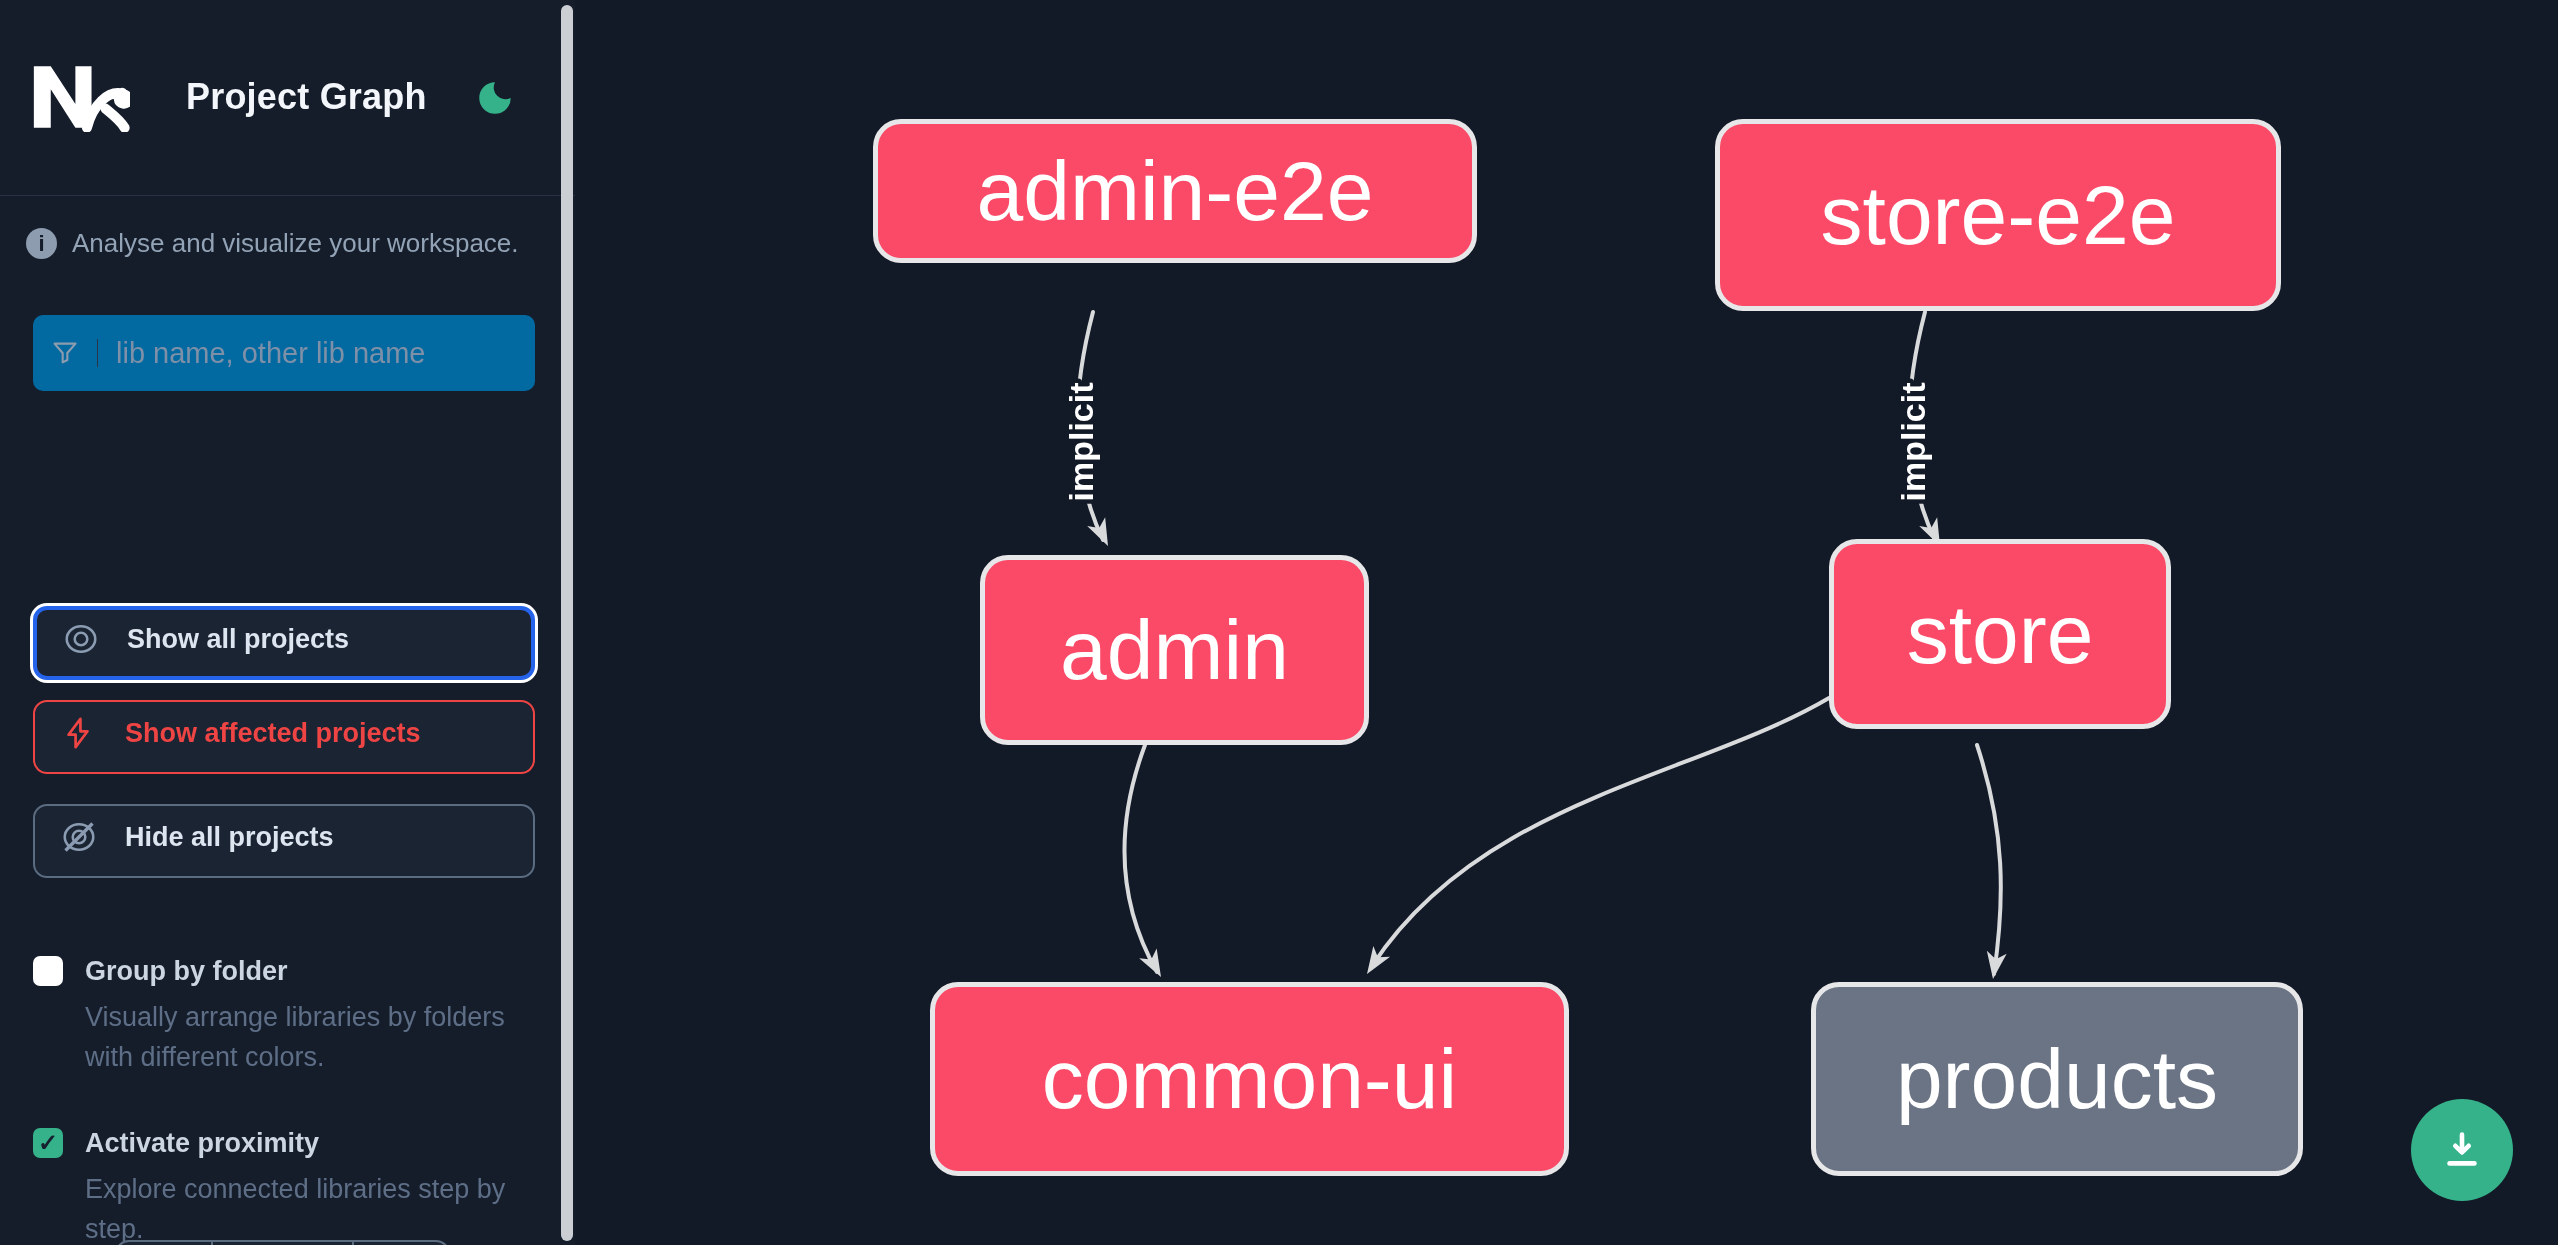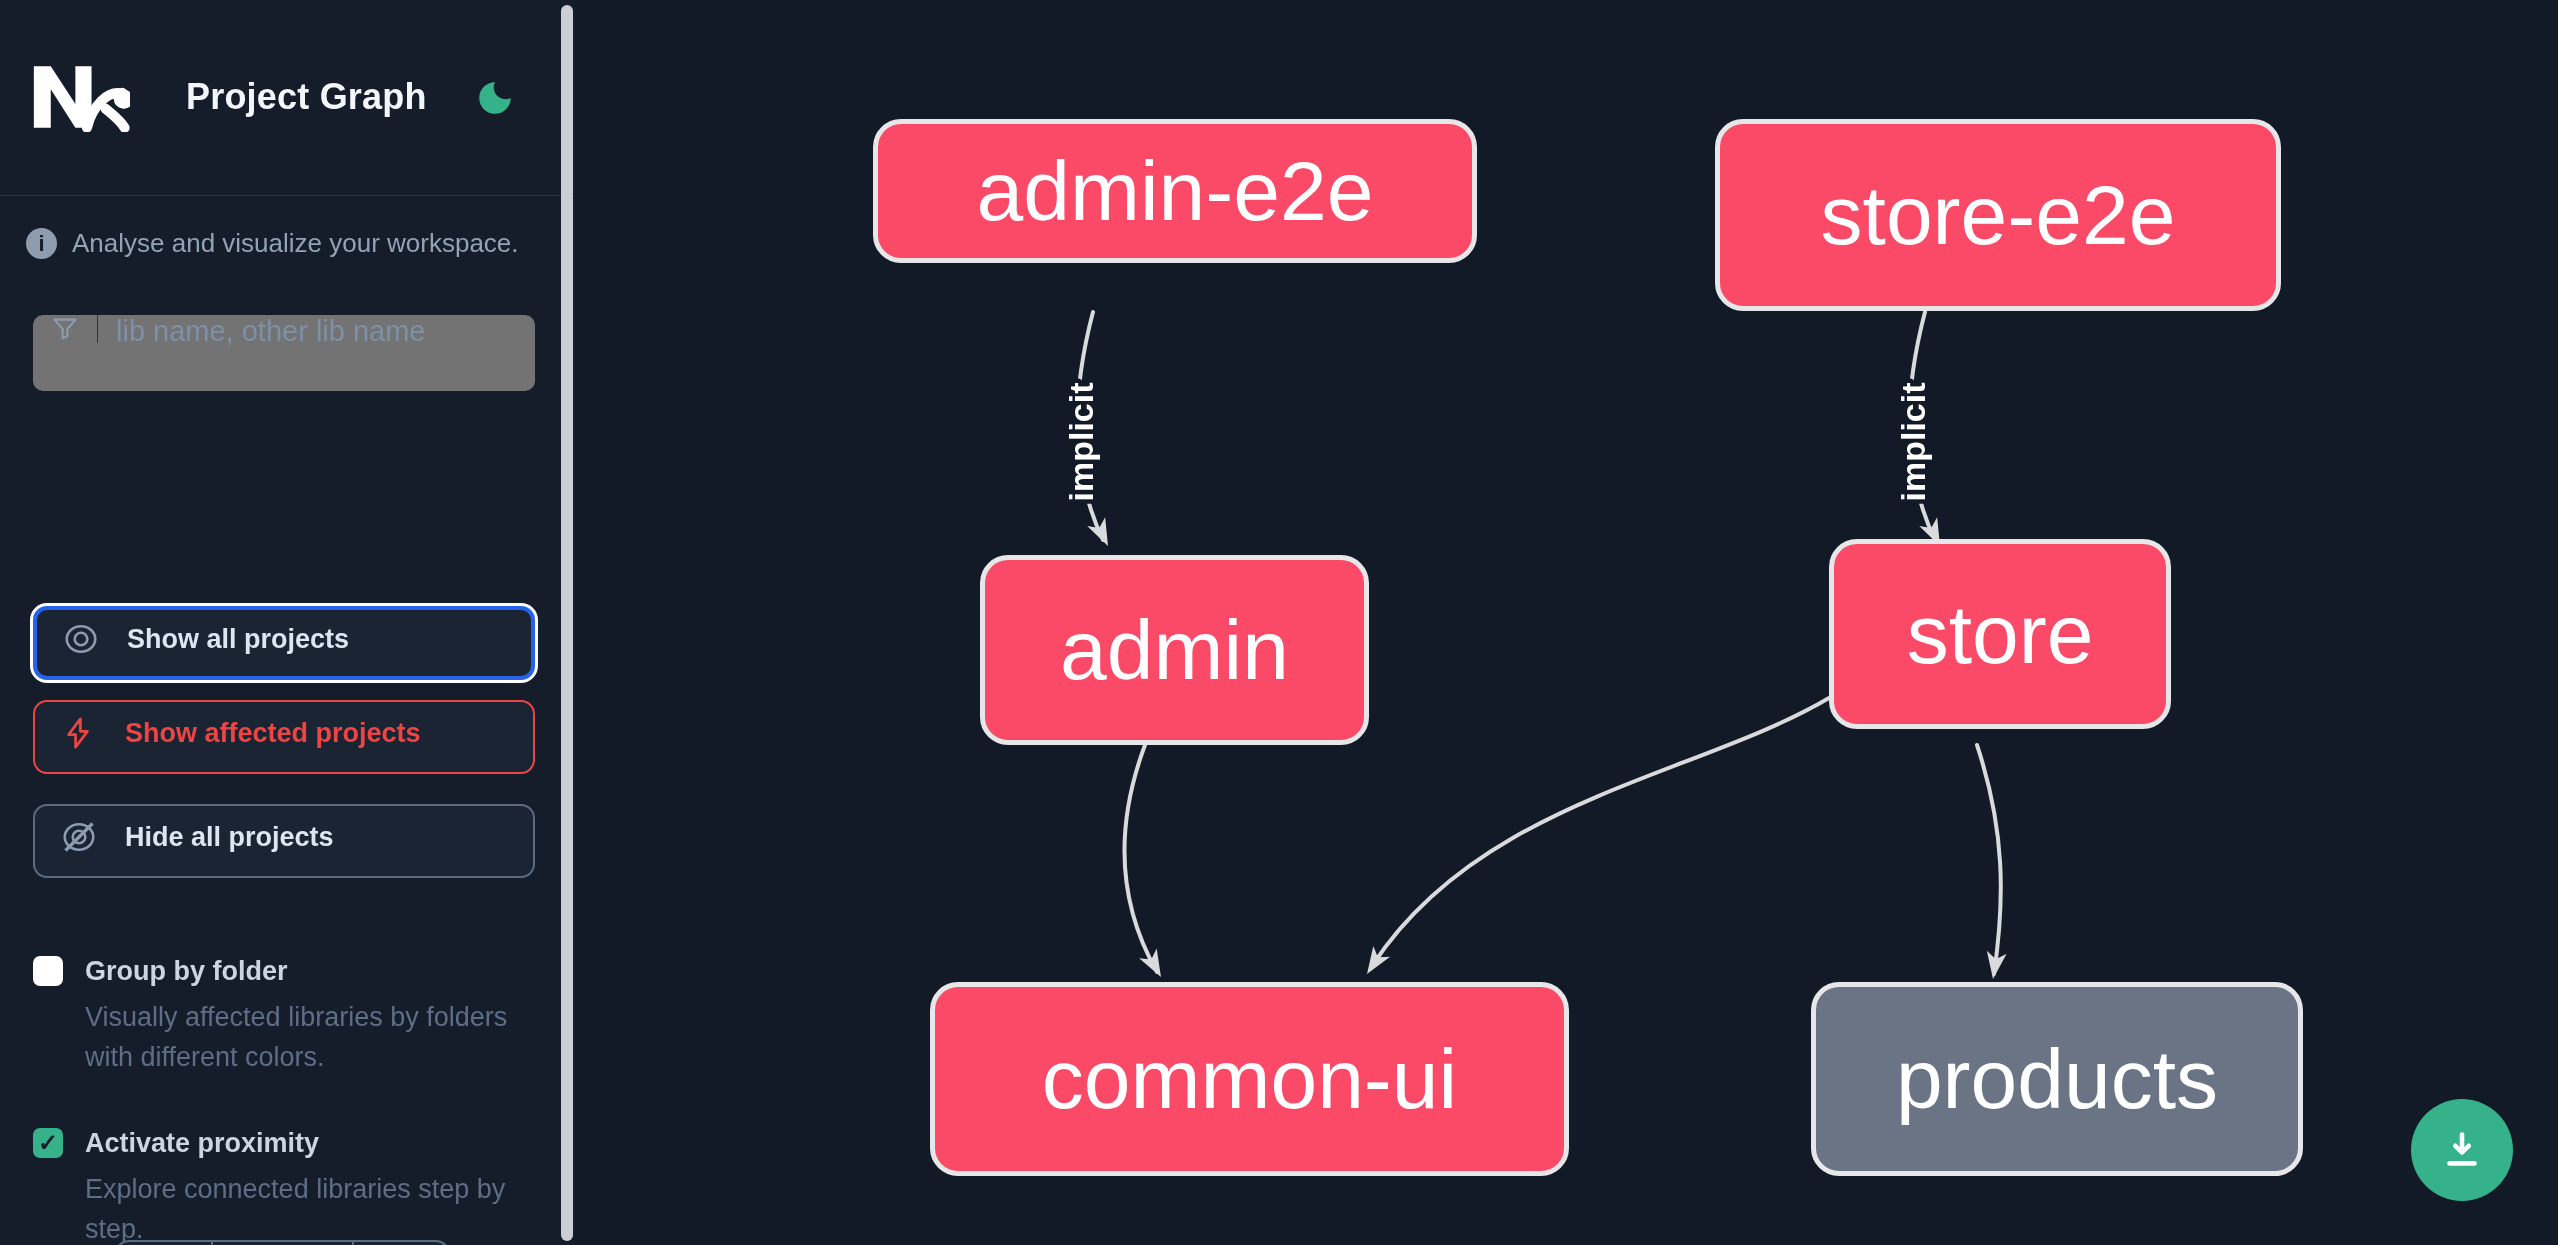--- a/index.html
+++ b/index.html
@@ -12,22 +12,22 @@
   .logo{position:absolute;left:30px;top:62px;width:100px;height:70px;}
   .title{position:absolute;left:186px;top:76px;margin:0;font-size:36px;font-weight:700;color:#f3f6fa;letter-spacing:.2px;}
   .theme-toggle{position:absolute;left:472px;top:76px;width:46px;height:46px;background:none;border:none;cursor:pointer;padding:0;}
   .hdr-divider{position:absolute;left:0;top:195px;width:575px;height:1px;background:#273248;}
 
   .info-row{position:absolute;left:26px;top:228px;width:520px;display:flex;align-items:center;gap:15px;}
   .info-badge{width:31px;height:31px;border-radius:50%;background:#8d9cae;color:#151d2b;
               font-weight:800;font-size:22px;display:flex;align-items:center;justify-content:center;flex:0 0 auto;}
   .tagline{color:#93a3b6;font-size:26px;}
 
-  .filter-box{position:absolute;left:33px;top:315px;width:502px;height:76px;background:#737373;border-radius:10px;
-              display:flex;align-items:flex-start;}
+  .filter-box{position:absolute;left:33px;top:315px;width:502px;height:76px;background:#0369a1;border-radius:10px;
+              display:flex;align-items:center;}
   .filter-icon-cell{width:64px;display:flex;align-items:center;justify-content:center;border-right:1px solid #2a3547;flex:0 0 auto;}
   .filter-box input{flex:1;background:transparent;border:none;outline:none;color:#dbe4f0;
                     font-size:29px;padding:0 18px;font-family:inherit;}
   .filter-box input::placeholder{color:#7e90a8;}
 
   .cb-row{position:absolute;left:33px;width:510px;display:flex;align-items:flex-start;gap:22px;}
   .cb{width:30px;height:30px;border-radius:7px;flex:0 0 auto;margin-top:2px;
       display:flex;align-items:center;justify-content:center;font-size:24px;font-weight:800;cursor:pointer;}
   .cb-muted{background:#99a1ad;color:transparent;}
   .cb-white{background:#ffffff;color:transparent;}
@@ -126,21 +126,21 @@
           <line x1="3" y1="21" x2="21" y2="3" stroke-width="2.2"></line>
         </svg>
       </span>
       <span>Hide all projects</span>
     </button>
 
     <div class="cb-row" style="top:954px">
       <span class="cb cb-white"></span>
       <div>
         <div class="cb-label">Group by folder</div>
-        <div class="cb-desc">Visually affected libraries by folders with different colors.</div>
+        <div class="cb-desc">Visually arrange libraries by folders with different colors.</div>
       </div>
     </div>
 
     <div class="cb-row" style="top:1126px">
       <span class="cb cb-green">
         <span>✓</span>
       </span>
       <div>
         <div class="cb-label">Activate proximity</div>
         <div class="cb-desc">Explore connected libraries step by step.</div>

